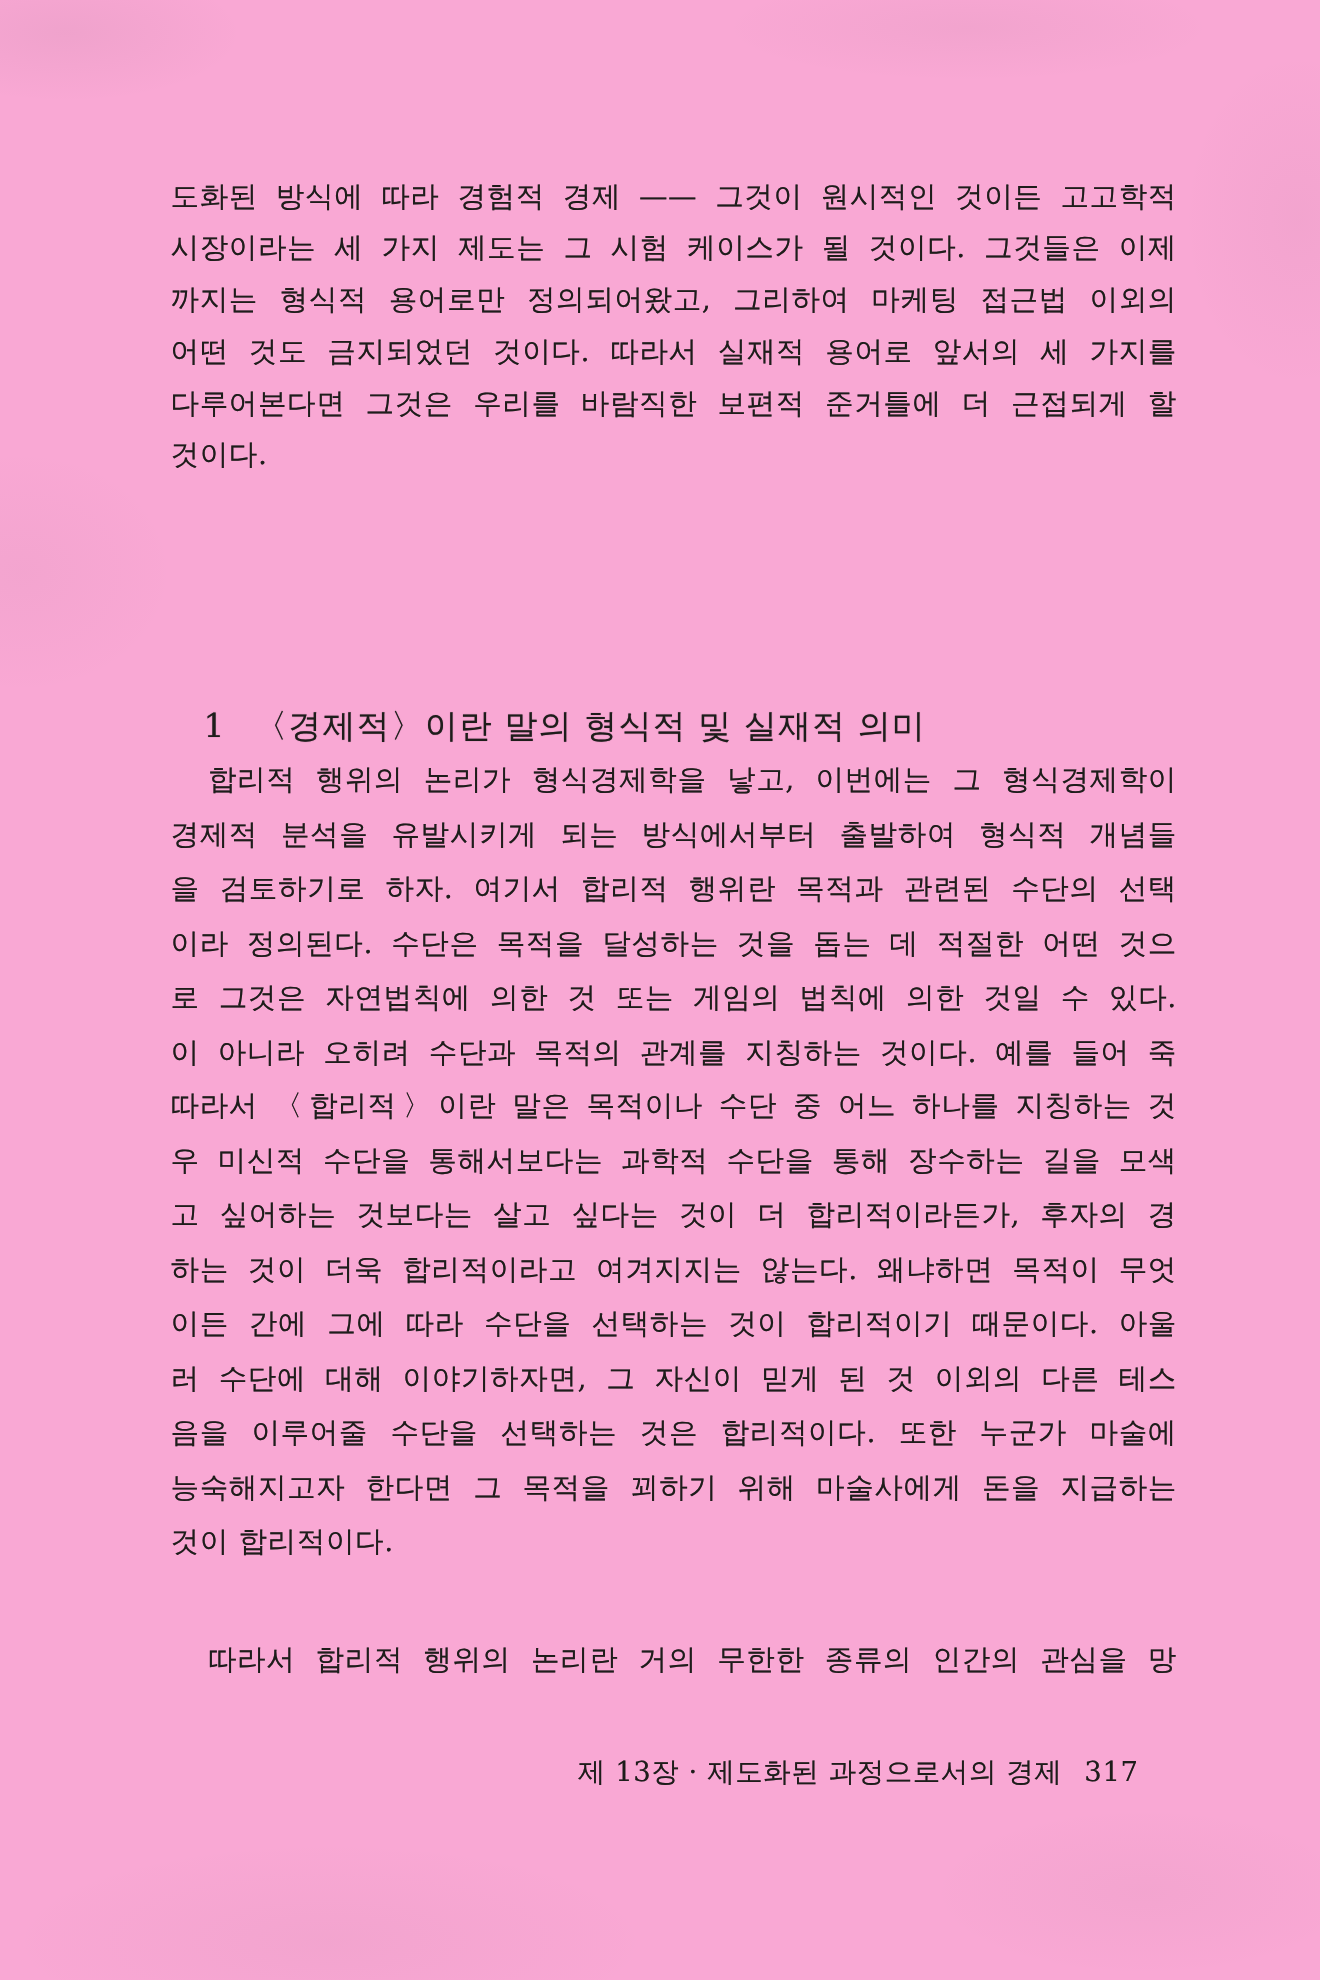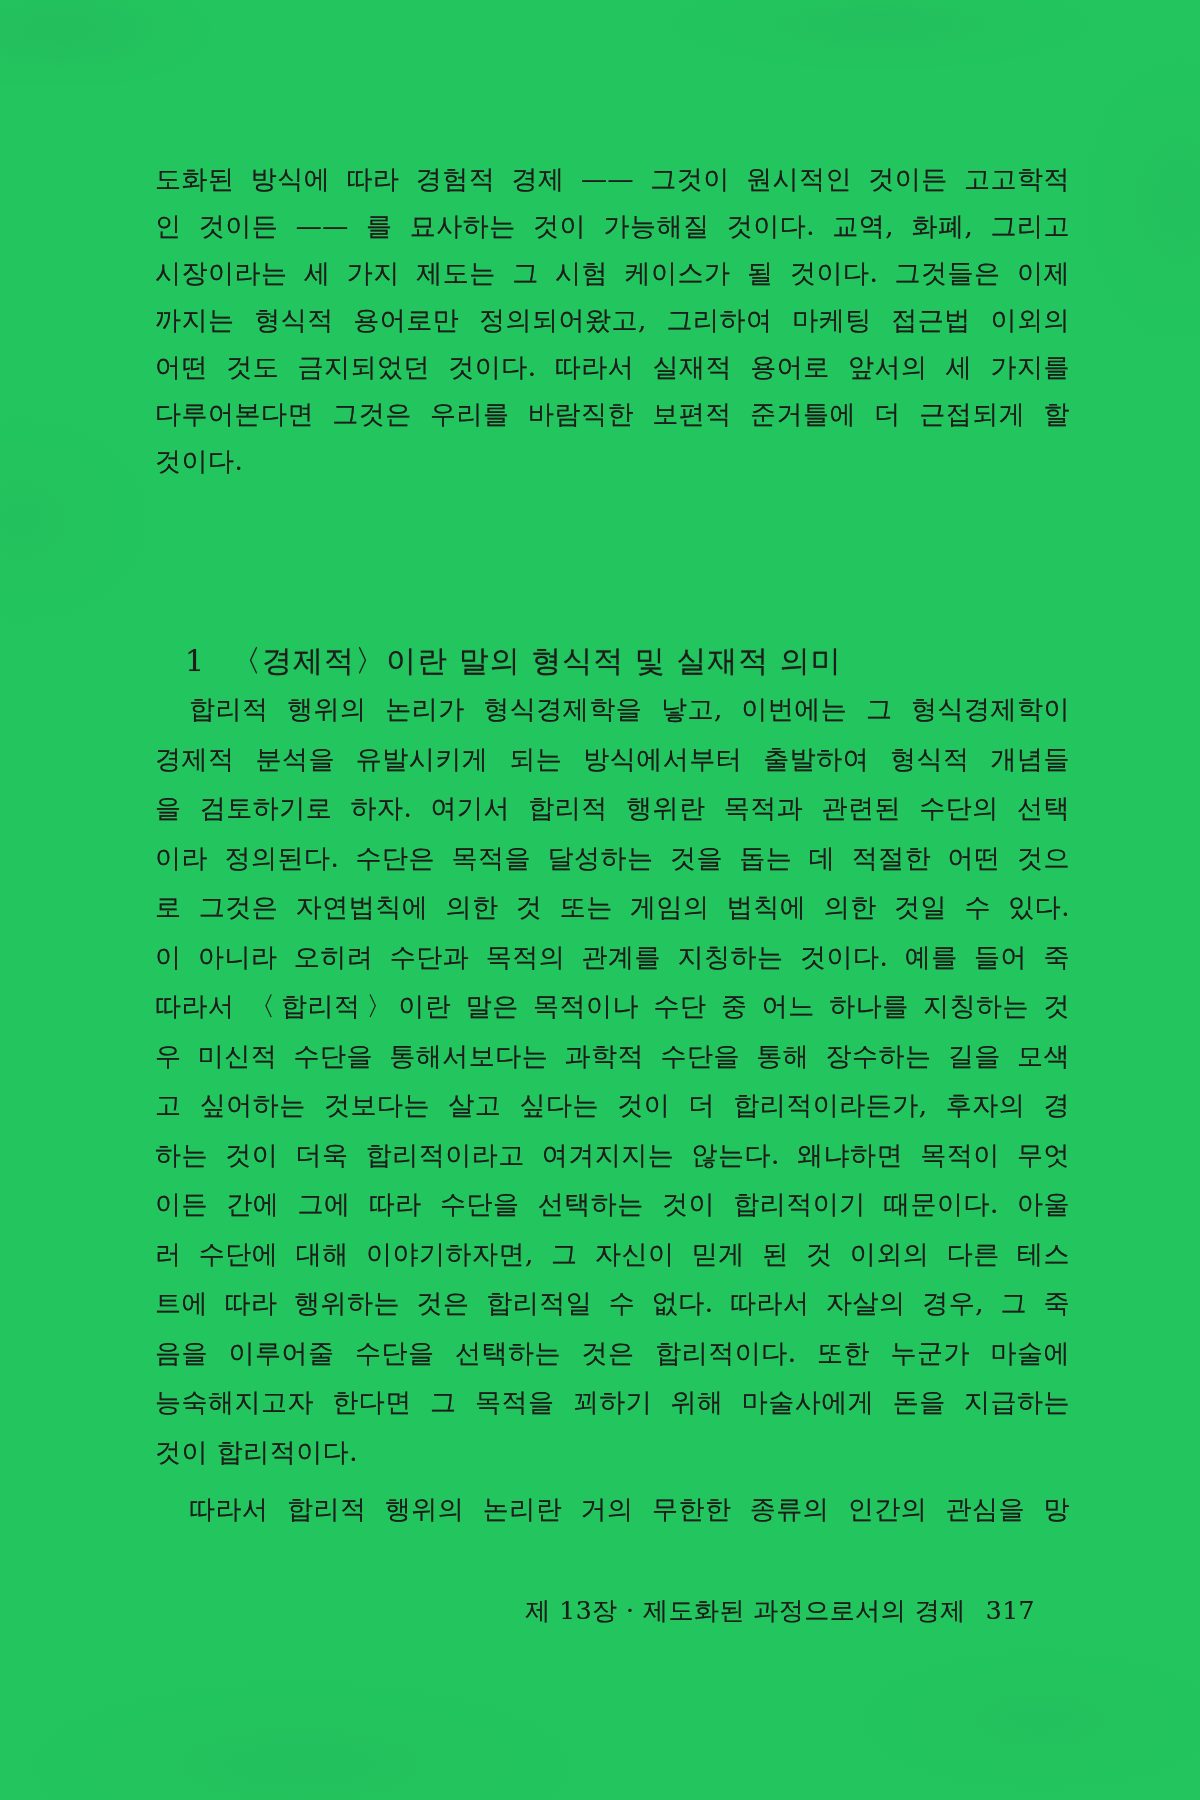--- a/index.html
+++ b/index.html
@@ -4,21 +4,21 @@
 <style>
   html, body {
     margin: 0;
     padding: 0;
     background: #ffffff;
   }
   .page {
     position: relative;
     width: 1200px;
     height: 1800px;
-    background: #22c55e;
+    background: #f9a8d4;
     overflow: hidden;
     font-family: "DejaVu Serif", "Liberation Serif", serif;
     color: #1e1d1b;
   }
   
   .page::before {
     content: "";
     position: absolute;
     inset: 0;
     pointer-events: none;
@@ -78,21 +78,20 @@
   }
   .footer .pagenum { margin-left: 20px; }
 </style>
 </head>
 <body>
 
 <div class="page">
 
   <div class="textblock para p1">
     <div class="line">도화된 방식에 따라 경험적 경제 —— 그것이 원시적인 것이든 고고학적</div>
-    <div class="line">인 것이든 —— 를 묘사하는 것이 가능해질 것이다. 교역, 화폐, 그리고</div>
     <div class="line">시장이라는 세 가지 제도는 그 시험 케이스가 될 것이다. 그것들은 이제</div>
     <div class="line">까지는 형식적 용어로만 정의되어왔고, 그리하여 마케팅 접근법 이외의</div>
     <div class="line">어떤 것도 금지되었던 것이다. 따라서 실재적 용어로 앞서의 세 가지를</div>
     <div class="line">다루어본다면 그것은 우리를 바람직한 보편적 준거틀에 더 근접되게 할</div>
     <div class="line lastline">것이다.</div>
   </div>
 
   <div class="heading">
     <span class="num">1</span><span>〈경제적〉이란 말의 형식적 및 실재적 의미</span>
   </div>
@@ -103,21 +102,20 @@
     <div class="line">을 검토하기로 하자. 여기서 합리적 행위란 목적과 관련된 수단의 선택</div>
     <div class="line">이라 정의된다. 수단은 목적을 달성하는 것을 돕는 데 적절한 어떤 것으</div>
     <div class="line">로 그것은 자연법칙에 의한 것 또는 게임의 법칙에 의한 것일 수 있다.</div>
     <div class="line">이 아니라 오히려 수단과 목적의 관계를 지칭하는 것이다. 예를 들어 죽</div>
     <div class="line">따라서 〈합리적〉이란 말은 목적이나 수단 중 어느 하나를 지칭하는 것</div>
     <div class="line">우 미신적 수단을 통해서보다는 과학적 수단을 통해 장수하는 길을 모색</div>
     <div class="line">고 싶어하는 것보다는 살고 싶다는 것이 더 합리적이라든가, 후자의 경</div>
     <div class="line">하는 것이 더욱 합리적이라고 여겨지지는 않는다. 왜냐하면 목적이 무엇</div>
     <div class="line">이든 간에 그에 따라 수단을 선택하는 것이 합리적이기 때문이다. 아울</div>
     <div class="line">러 수단에 대해 이야기하자면, 그 자신이 믿게 된 것 이외의 다른 테스</div>
-    <div class="line">트에 따라 행위하는 것은 합리적일 수 없다. 따라서 자살의 경우, 그 죽</div>
     <div class="line">음을 이루어줄 수단을 선택하는 것은 합리적이다. 또한 누군가 마술에</div>
     <div class="line">능숙해지고자 한다면 그 목적을 꾀하기 위해 마술사에게 돈을 지급하는</div>
     <div class="line lastline">것이 합리적이다.</div>
   </div>
 
   <div class="textblock para p3">
     <div class="line indent">따라서 합리적 행위의 논리란 거의 무한한 종류의 인간의 관심을 망</div>
   </div>
 
   <div class="footer">

